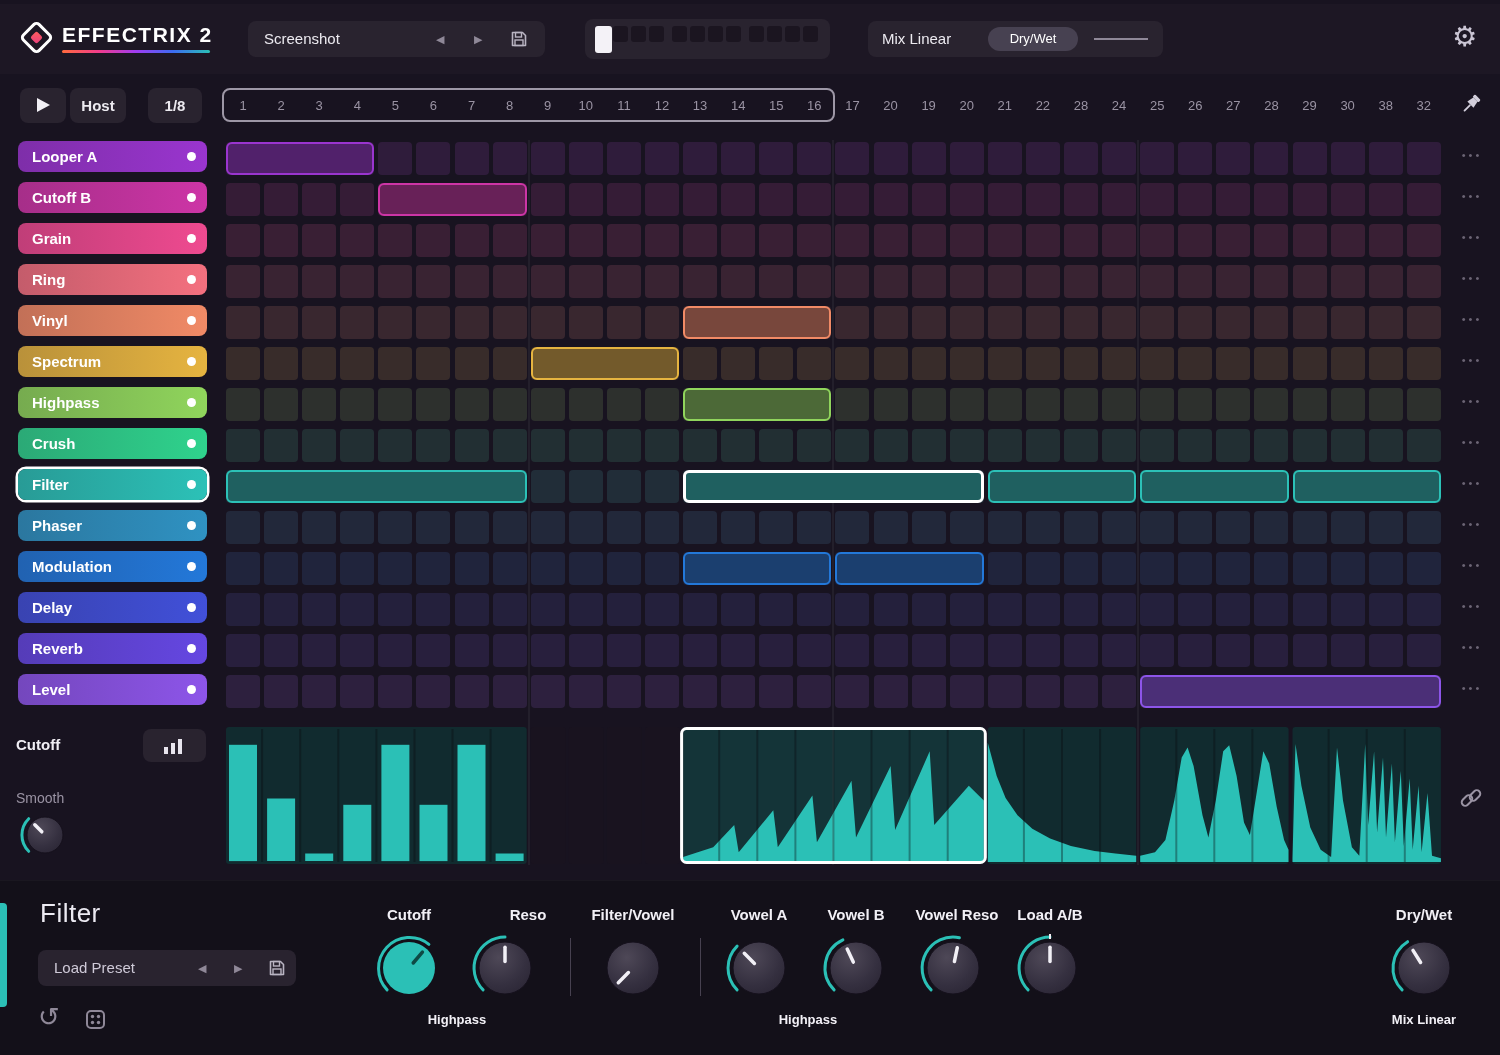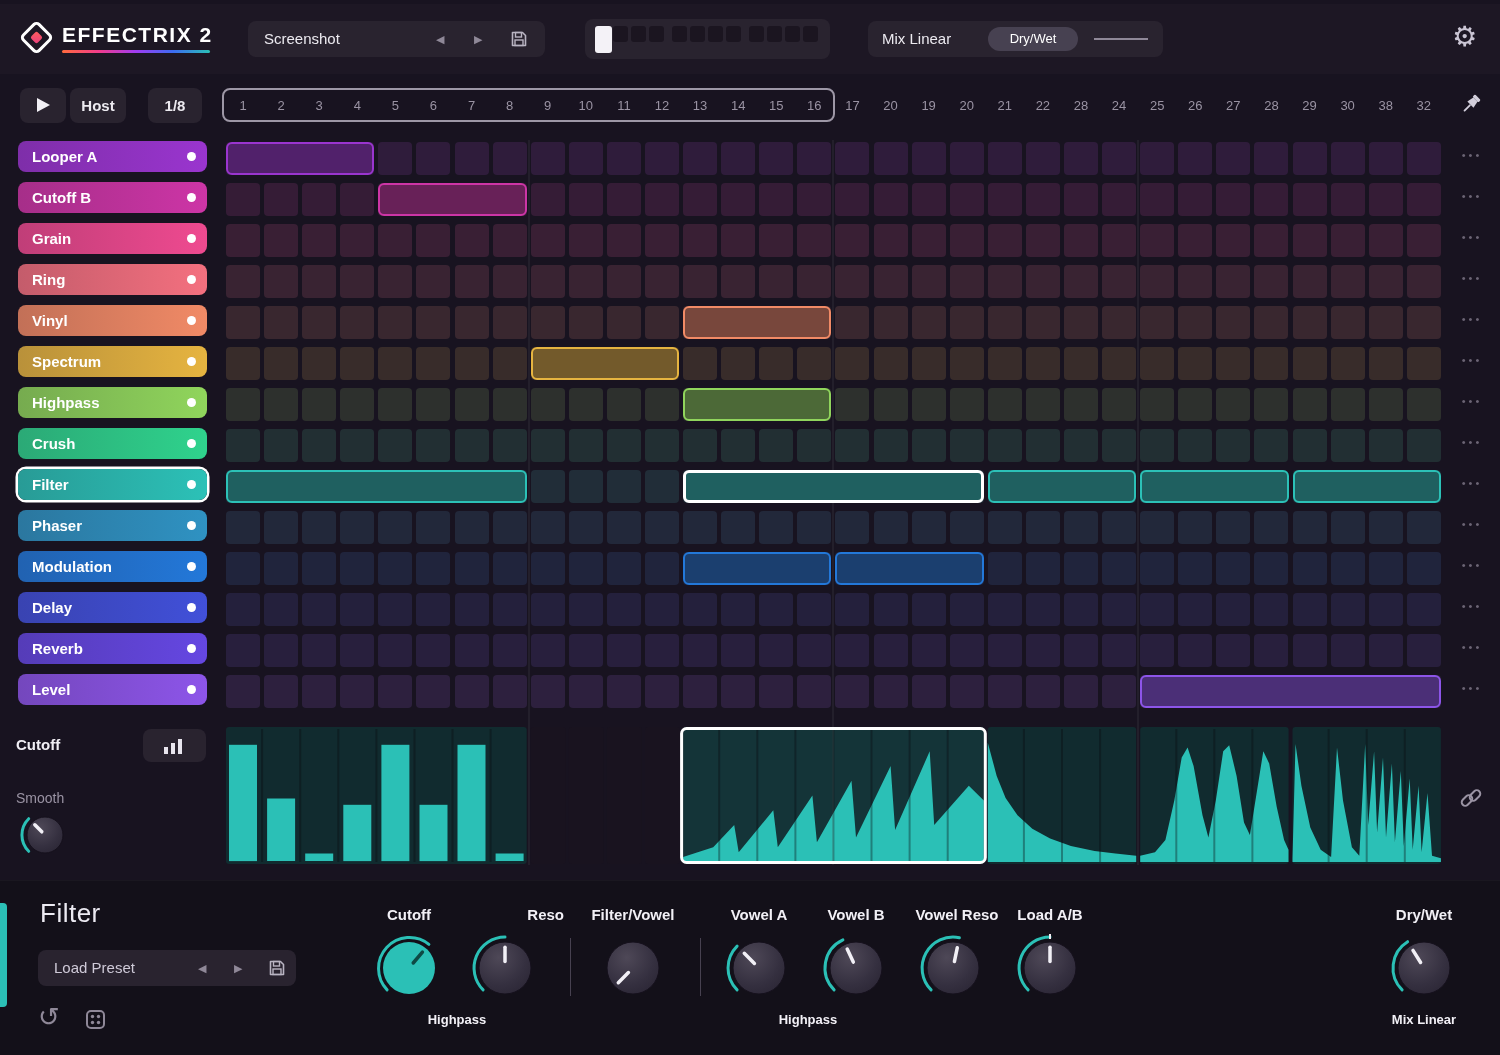--- a/index.html
+++ b/index.html
@@ -765,21 +765,21 @@
       <line x1="1102.6" y1="2" x2="1102.6" y2="135" stroke="rgba(10,8,14,0.35)" stroke-width="2"></line>
       <line x1="1140.7" y1="2" x2="1140.7" y2="135" stroke="rgba(10,8,14,0.35)" stroke-width="2"></line>
       <line x1="1178.8" y1="2" x2="1178.8" y2="135" stroke="rgba(10,8,14,0.35)" stroke-width="2"></line>
     </svg>
     <div class="knoblabel" style="left: 339px; top: 906px;">Cutoff</div>
     <svg width="72" height="72" style="position: absolute; left: 373px; top: 932px; z-index: 3;">
       <circle cx="36" cy="36" r="26" fill="#2bc0b6"></circle>
       <path d="M14.1 57.9 A31 31 0 0 1 55.9 12.3" fill="none" stroke="#2bc0b6" stroke-width="3" stroke-linecap="round"></path>
       <line x1="40.2" y1="31.0" x2="49.4" y2="20.1" stroke="#0e4a45" stroke-width="3.5" stroke-linecap="round"></line>
     </svg>
-    <div class="knoblabel" style="left: 424px; top: 906px; text-align: right;">Reso</div>
+    <div class="knoblabel" style="left: 458px; top: 906px;">Reso</div>
     <svg width="72" height="72" style="position: absolute; left: 469px; top: 932px; z-index: 3;">
       <circle cx="36" cy="36" r="26" fill="url(#kbody)" stroke="#15101c" stroke-width="1"></circle>
       <path d="M14.1 57.9 A31 31 0 0 1 36.0 5.0" fill="none" stroke="#2bc0b6" stroke-width="3" stroke-linecap="round"></path>
       <line x1="36.0" y1="29.5" x2="36.0" y2="15.2" stroke="#f2f0f6" stroke-width="3.5" stroke-linecap="round"></line>
     </svg>
     <div class="knoblabel" style="left: 563px; top: 906px;">Filter/Vowel</div>
     <svg width="72" height="72" style="position: absolute; left: 597px; top: 932px; z-index: 3;">
       <circle cx="36" cy="36" r="26" fill="url(#kbody)" stroke="#15101c" stroke-width="1"></circle>
       <line x1="31.4" y1="40.6" x2="21.3" y2="50.7" stroke="#f2f0f6" stroke-width="3.5" stroke-linecap="round"></line>
     </svg>

